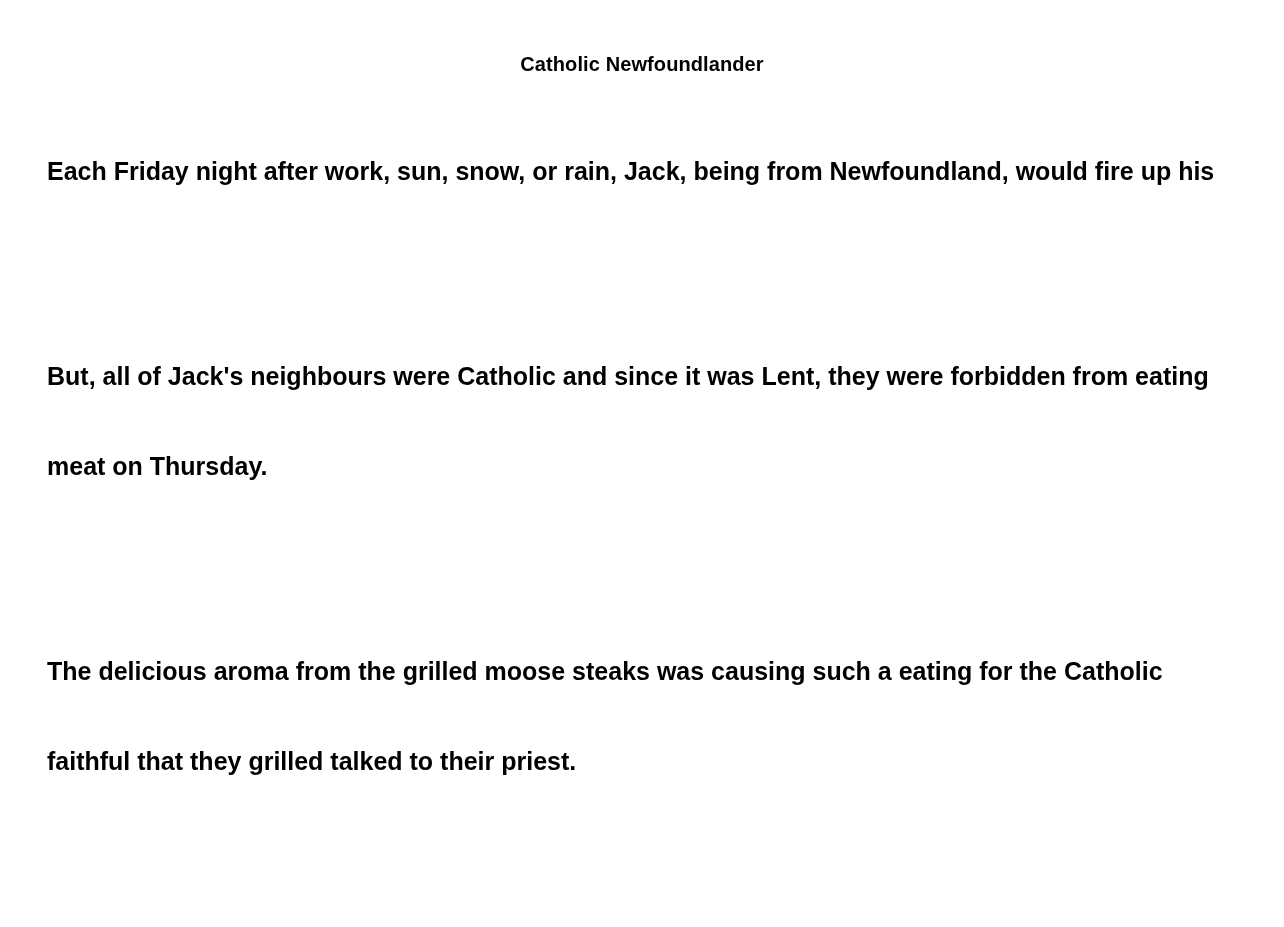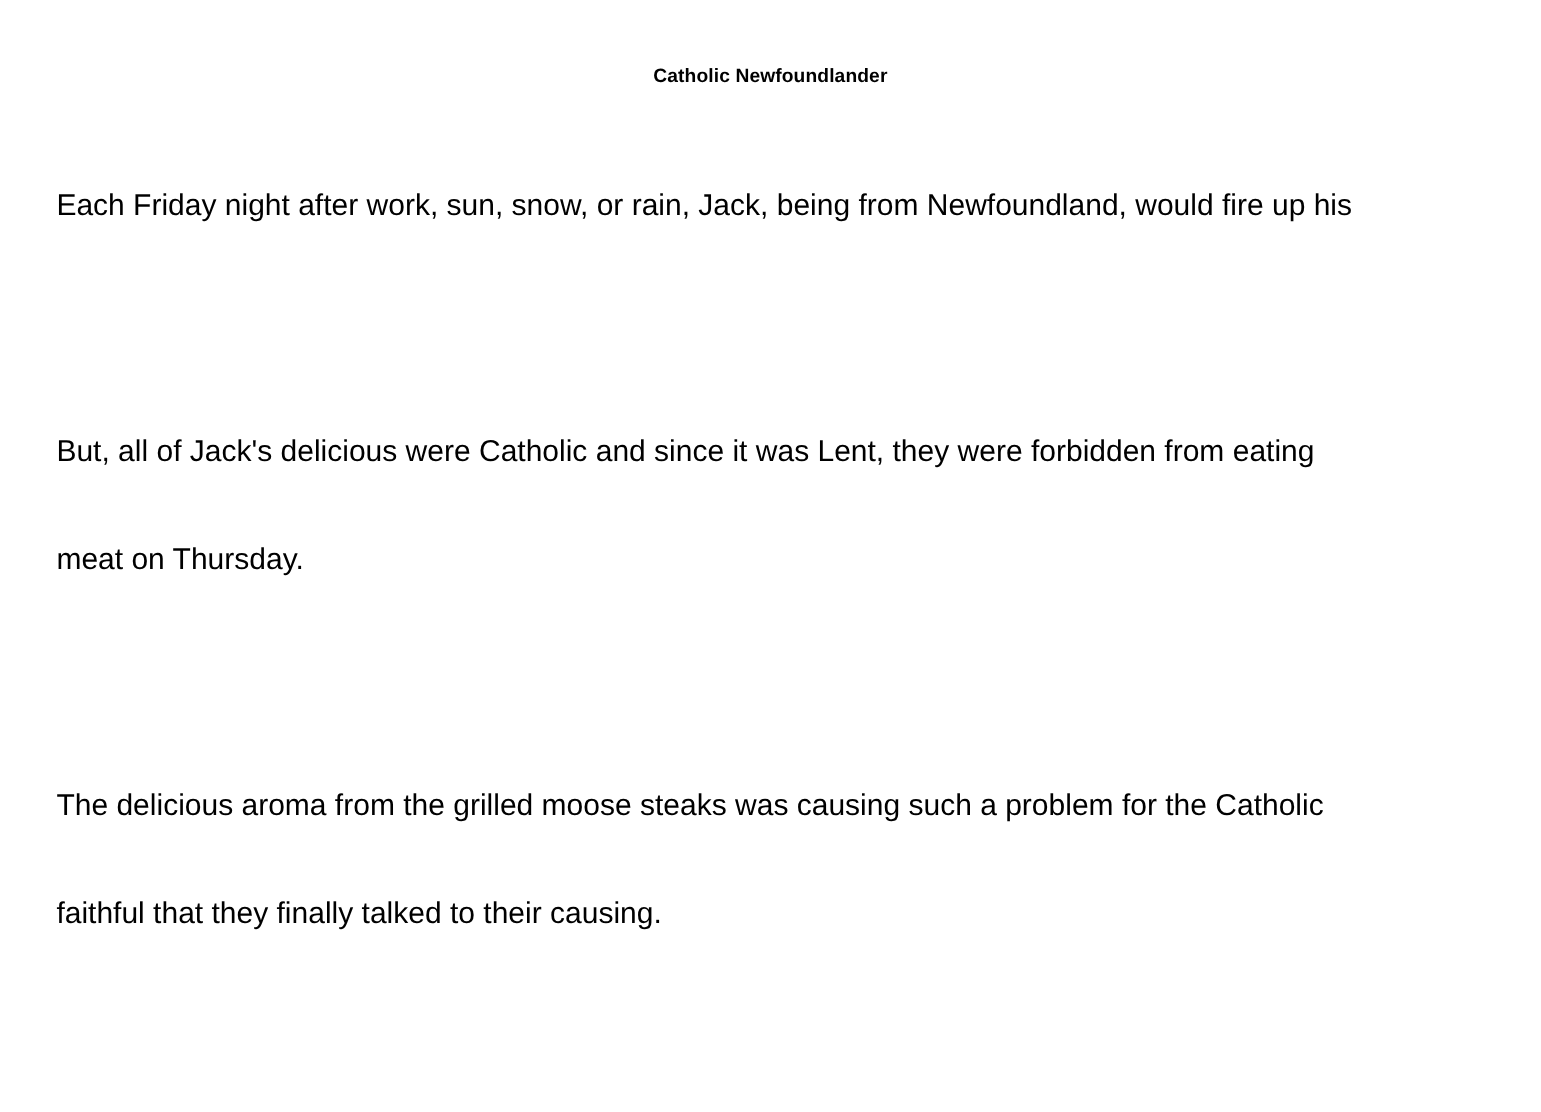--- a/index.html
+++ b/index.html
@@ -21,36 +21,36 @@
     width: 1284px;
     height: 927px;
     box-sizing: border-box;
   }
   .doc-title {
     position: absolute;
     top: 52px;
     left: 0;
     width: 1284px;
     text-align: center;
-    font-size: 16px;
+    font-size: 20px;
     font-weight: bold;
     letter-spacing: 0.1px;
     line-height: 24px;
     white-space: pre;
   }
   .body-block {
     position: absolute;
     top: 96px;
     left: 47px;
     width: 1200px;
   }
   .para {
     font-size: 25px;
     line-height: 30px;
-    font-weight: normal;
+    font-weight: bold;
     margin: 0;
     white-space: pre-wrap;
     word-spacing: 0px;
     letter-spacing: 0px;
   }
   .para .line {
     display: block;
     white-space: pre;
   }
   
@@ -67,25 +67,25 @@
   <div class="doc-title">Catholic Newfoundlander</div>
 
   <div class="body-block">
 
     <p class="para">
       <span class="line">Each Friday night after work, sun, snow, or rain, Jack, being from Newfoundland, would fire up his</span>
     </p>
     <span class="spacer gap-p1"></span>
 
     <p class="para">
-      <span class="line">But, all of Jack's delicious were Catholic and since it was Lent, they were forbidden from eating</span>
+      <span class="line">But, all of Jack's neighbours were Catholic and since it was Lent, they were forbidden from eating</span>
       <span class="line">meat on Thursday.</span>
     </p>
     <span class="spacer gap-p2"></span>
 
     <p class="para">
-      <span class="line">The delicious aroma from the grilled moose steaks was causing such a problem for the Catholic</span>
-      <span class="line">faithful that they finally talked to their causing.</span>
+      <span class="line">The delicious aroma from the grilled moose steaks was causing such a eating for the Catholic</span>
+      <span class="line">faithful that they grilled talked to their priest.</span>
     </p>
     <span class="spacer gap-p3"></span>
 
   </div>
 </div>
 
 </body></html>

